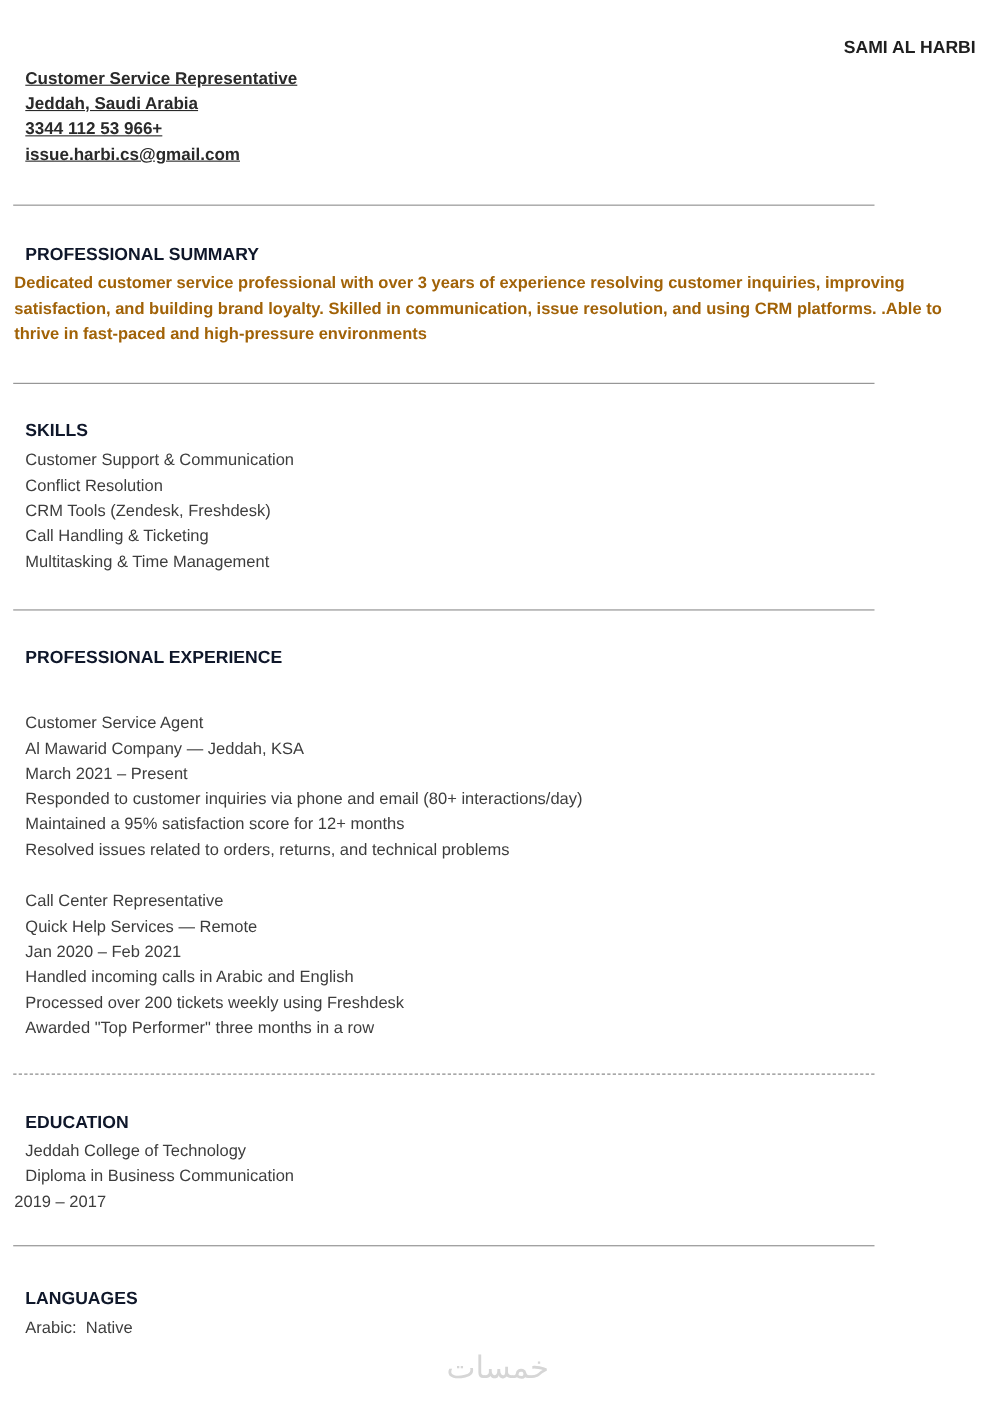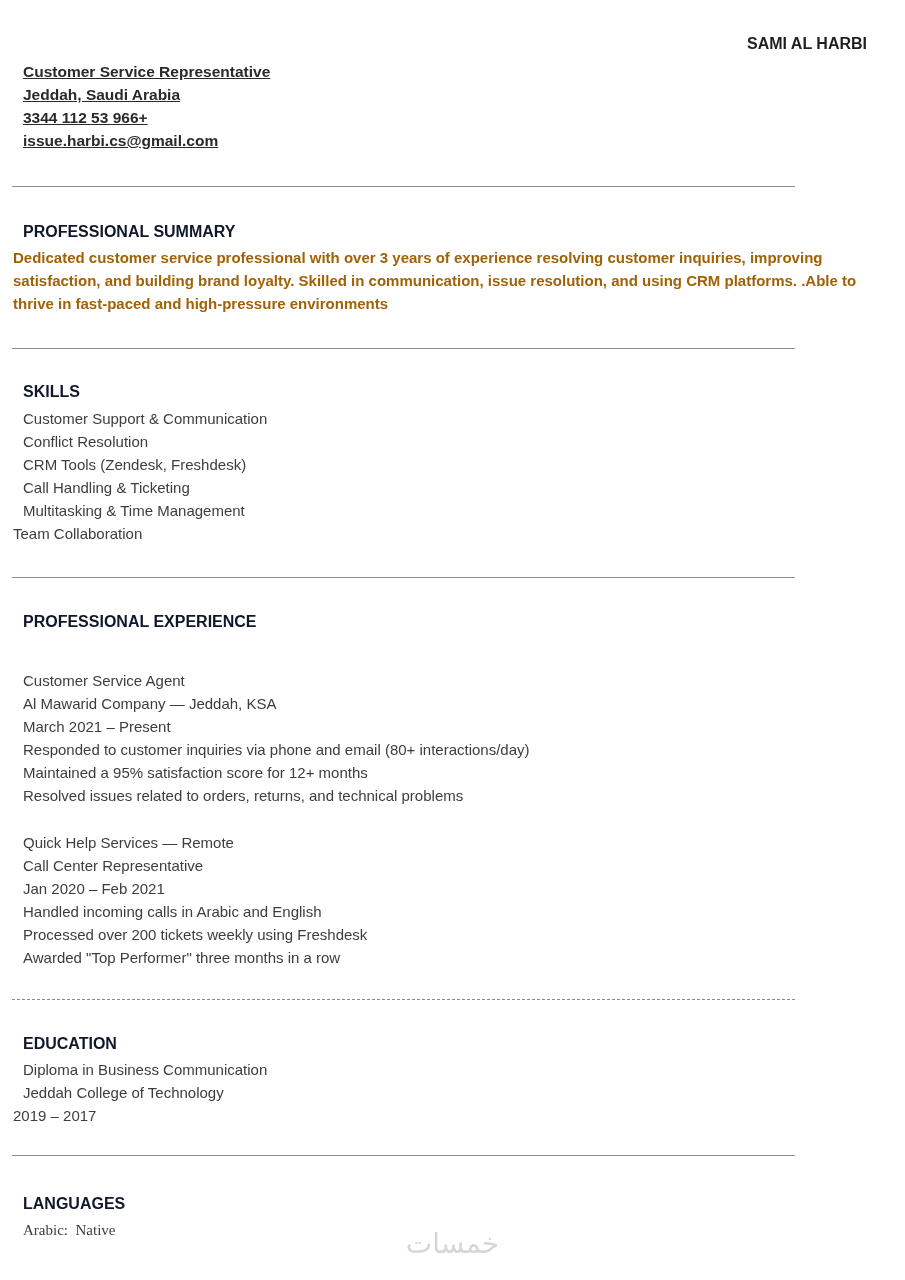--- a/index.html
+++ b/index.html
@@ -8,21 +8,21 @@
     position: relative;
     width: 905px;
     height: 1280px;
     background: #ffffff;
     overflow: hidden;
     font-family: "Liberation Sans", "DejaVu Sans", sans-serif;
     font-size: 15px;
     color: #3d3d3d;
   }
   .name {
-    padding: 36px 38px 0 0;
+    padding: 36px 18px 0 0;
     text-align: right;
     font-weight: bold;
     font-size: 16px;
     color: #1f1f1f;
     line-height: 16px;
   }
   .contact {
     margin: 8px 0 0 23px;
     font-weight: bold;
     font-size: 15.5px;
@@ -63,21 +63,21 @@
   .line {
     margin-left: 23px;
     line-height: 23px;
     color: #3d3d3d;
     white-space: pre-wrap;
   }
   .line.outdent { margin-left: 13px; }
   .job { margin-top: 39px; }
   .job.second { margin-top: 24px; }
   .edu-block { margin-top: 6px; }
-  .lang-block { margin-top: 7px; font-family: Liberation Serif, serif; }
+  .lang-block { margin-top: 7px; }
   .watermark {
     position: absolute;
     left: 50%;
     bottom: 20px;
     transform: translateX(-50%);
     font-size: 28px;
     color: #d6d6d6;
     font-weight: normal;
     letter-spacing: 1px;
     direction: rtl;
@@ -107,55 +107,54 @@
   <div class="divider d2"></div>
 
   <section>
     <h2 class="skills-h">SKILLS</h2>
     <div class="list-block">
       <div class="line">Customer Support &amp; Communication</div>
       <div class="line">Conflict Resolution</div>
       <div class="line">CRM Tools (Zendesk, Freshdesk)</div>
       <div class="line">Call Handling &amp; Ticketing</div>
       <div class="line">Multitasking &amp; Time Management</div>
-      <div class="line outdent">Team Collaboration</div>
     </div>
   </section>
 
   <div class="divider d3"></div>
 
   <section>
     <h2 class="exp-h">PROFESSIONAL EXPERIENCE</h2>
 
     <div class="job">
       <div class="line">Customer Service Agent</div>
       <div class="line">Al Mawarid Company — Jeddah, KSA</div>
       <div class="line">March 2021 – Present</div>
       <div class="line">Responded to customer inquiries via phone and email (80+ interactions/day)</div>
       <div class="line">Maintained a 95% satisfaction score for 12+ months</div>
       <div class="line">Resolved issues related to orders, returns, and technical problems</div>
     </div>
 
     <div class="job second">
+      <div class="line">Call Center Representative</div>
       <div class="line">Quick Help Services — Remote</div>
-      <div class="line">Call Center Representative</div>
       <div class="line">Jan 2020 – Feb 2021</div>
       <div class="line">Handled incoming calls in Arabic and English</div>
       <div class="line">Processed over 200 tickets weekly using Freshdesk</div>
       <div class="line">Awarded "Top Performer" three months in a row</div>
     </div>
   </section>
 
   <div class="divider d4"></div>
 
   <section>
     <h2 class="edu-h">EDUCATION</h2>
     <div class="edu-block">
+      <div class="line">Jeddah College of Technology</div>
       <div class="line">Diploma in Business Communication</div>
-      <div class="line">Jeddah College of Technology</div>
       <div class="line outdent">2019 – 2017</div>
     </div>
   </section>
 
   <div class="divider d5"></div>
 
   <section>
     <h2 class="lang-h">LANGUAGES</h2>
     <div class="lang-block">
       <div class="line">Arabic:  Native</div>

